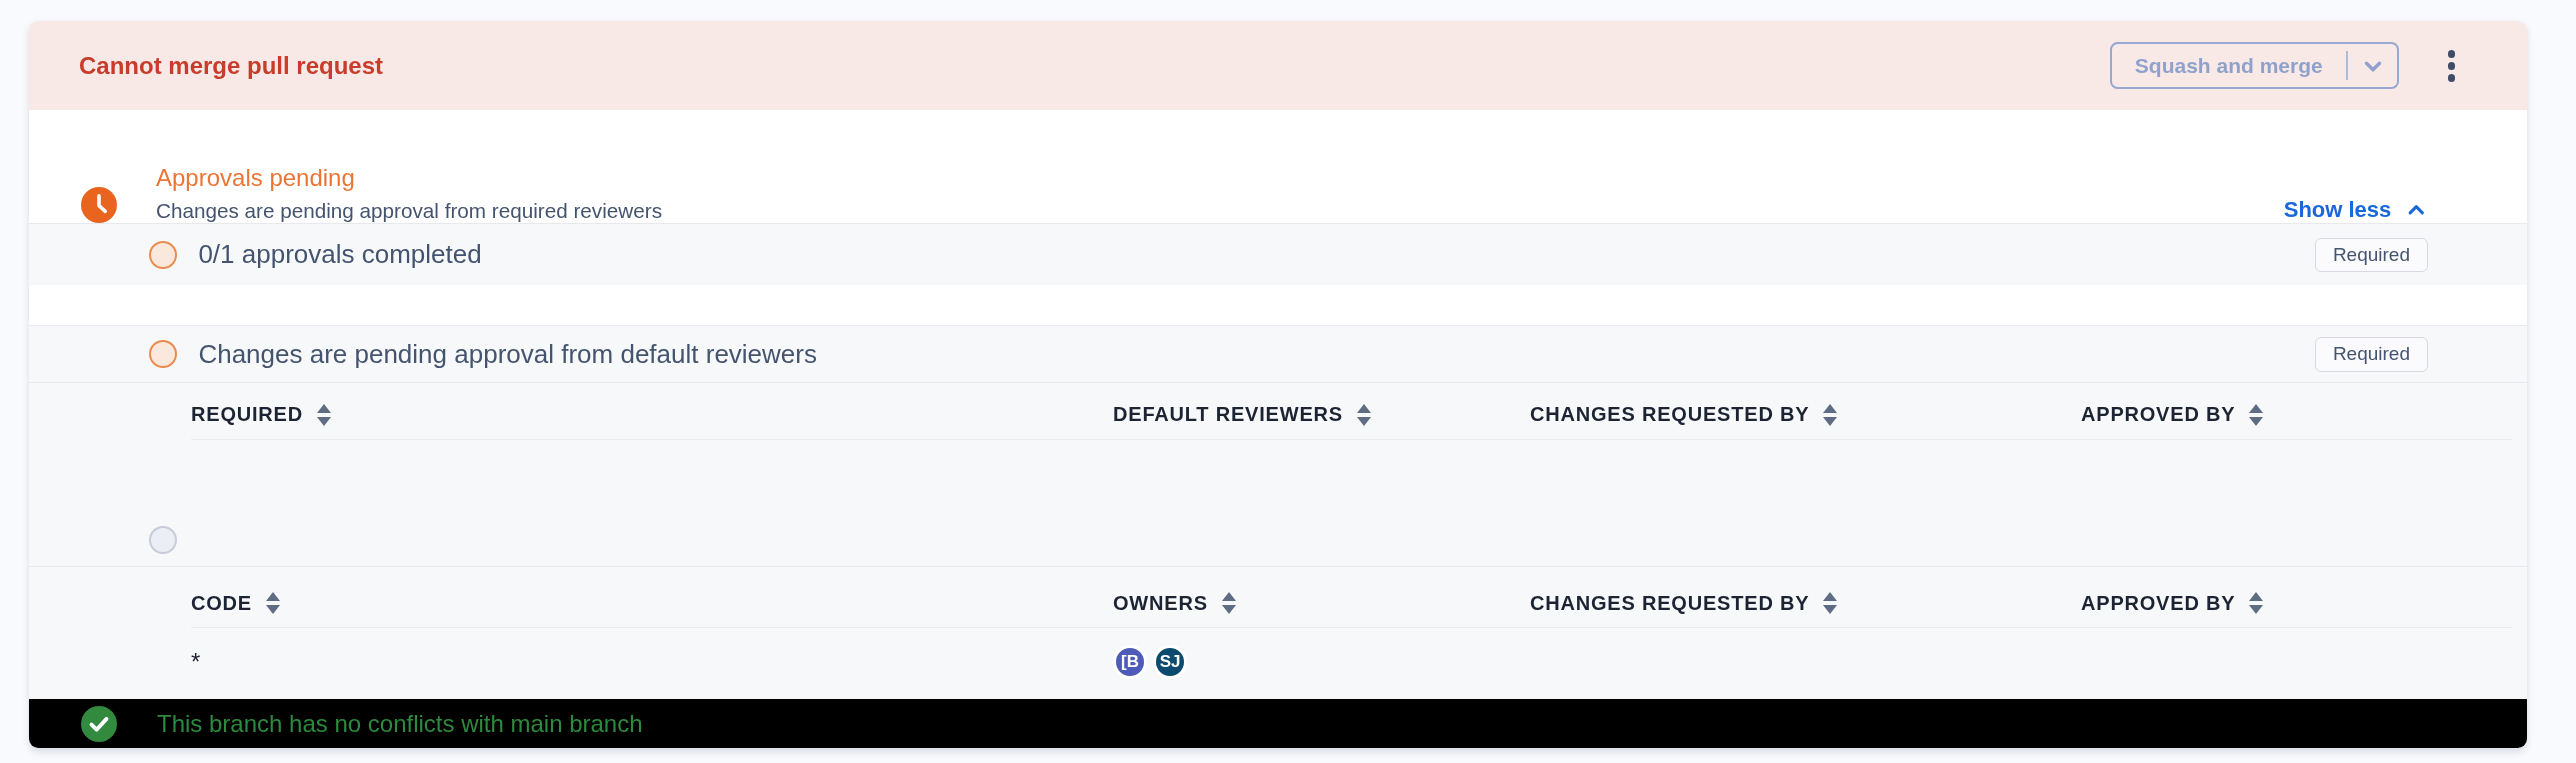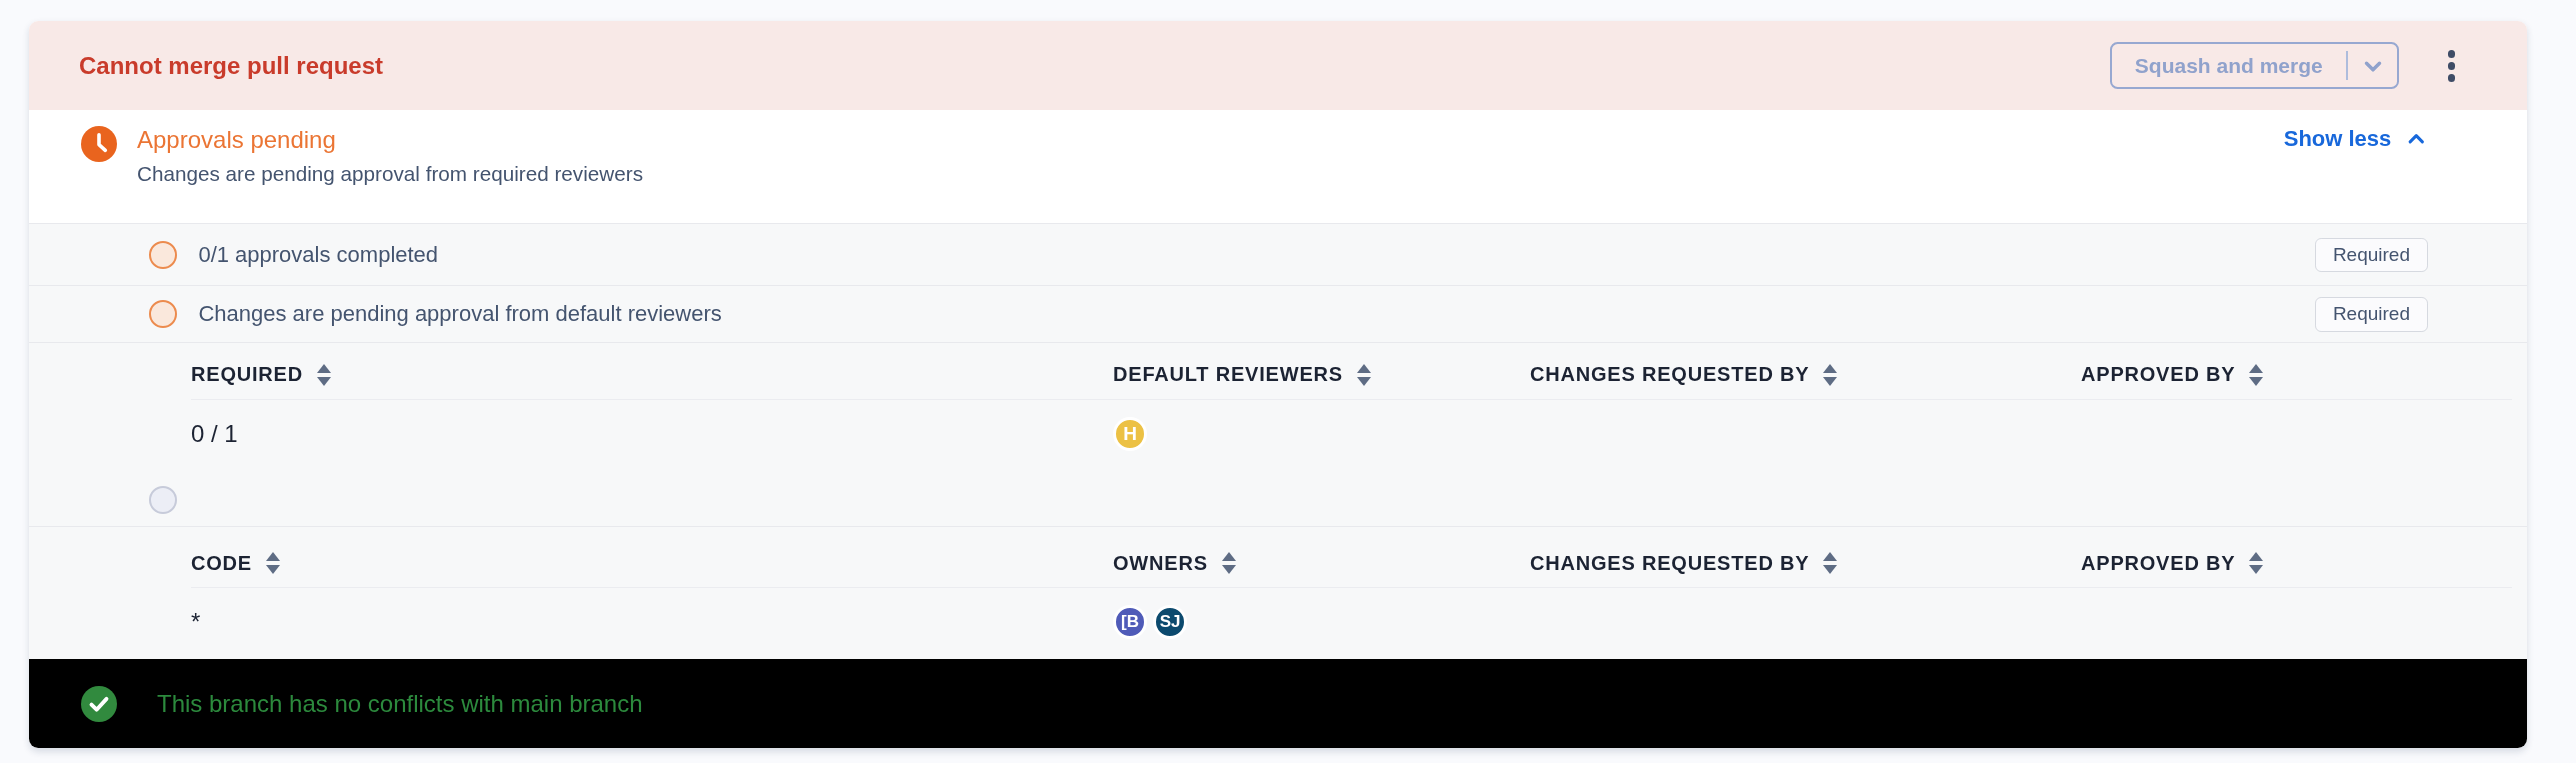--- a/index.html
+++ b/index.html
@@ -38,22 +38,23 @@
     margin-left:31px; width:43px; height:47px;
     display:flex; flex-direction:column; align-items:center; justify-content:center; gap:4.6px;
     cursor:pointer; background:transparent; border:none;
   }
   .kebab .dot { width:7.6px; height:7.6px; border-radius:50%; background:#3F4C66; }
 
   
   .status-row {
     flex:0 0 113px;
     background:#FFFFFF;
-    display:flex; align-items:flex-start;
+    display:flex; align-items:flex-end;
     padding:16px 99px 0 52px;
+    gap:19px;
   }
   .clock-icon { width:36px; height:36px; flex:0 0 36px; }
   .status-text { margin-left:20px; flex:1; }
   .status-title { font-size:24px; font-weight:500; color:#EB7534; margin-bottom:7.6px; }
   .status-subtitle { font-size:20.7px; color:#44546F; }
   .show-less {
     display:flex; align-items:center; gap:12.2px;
     color:#1868DB; font-size:22px; font-weight:600;
     background:none; border:none; cursor:pointer;
     font-family:"Liberation Sans", sans-serif;
@@ -61,27 +62,27 @@
   }
 
   
   .check-row {
     background:#F7F8F9;
     border-top:1.5px solid #E8E9ED;
     display:flex; align-items:center;
     padding:0 99px 0 120px;
   }
   .check-row.r1 { flex:0 0 62px; }
-  .check-row.r2 { flex:0 0 57px; }
+  .check-row.r2 { flex:0 0 57px;margin-top:40px; }
   .dot-circle {
     width:28px; height:28px; border-radius:50%;
     border:2.3px solid #EC8B4E; background:#FAE8DC; flex:0 0 28px;
   }
   .dot-circle.neutral { border-color:#C7CBDA; background:#ECEEF6; }
-  .check-label { margin-left:21.4px; flex:1; font-size:22px; color:#44546F; }
+  .check-label { margin-left:21.4px; flex:1; font-size:26px; color:#44546F; }
   .badge {
     font-size:19px; color:#44546F;
     border:1.5px solid #D6D9E0; background:#FBFBFD;
     border-radius:6.1px; padding:5.4px 17px;
   }
 
   
   .table-block {
     background:#F7F8F9;
     padding:20px 15.3px 0 162px;
@@ -208,28 +209,20 @@
           </span>
       </div>
       <div class="th">
         <span>APPROVED BY</span>
         <span class="sort-icon">
             <span class="tri-up"></span>
             <span class="tri-down"></span>
           </span>
       </div>
     </div>
-    <div class="tgrid trow">
-      <div class="tvalue">0 / 1</div>
-      <div class="avatar-group">
-        <span class="avatar gold big-letter">H</span>
-      </div>
-      <div></div>
-      <div></div>
-    </div>
   </div>
 
   <div class="codeowner-row">
     <span class="dot-circle neutral"></span>
   </div>
 
   <div class="table-block t2">
     <div class="tgrid thead">
       <div class="th">
         <span>CODE</span>

